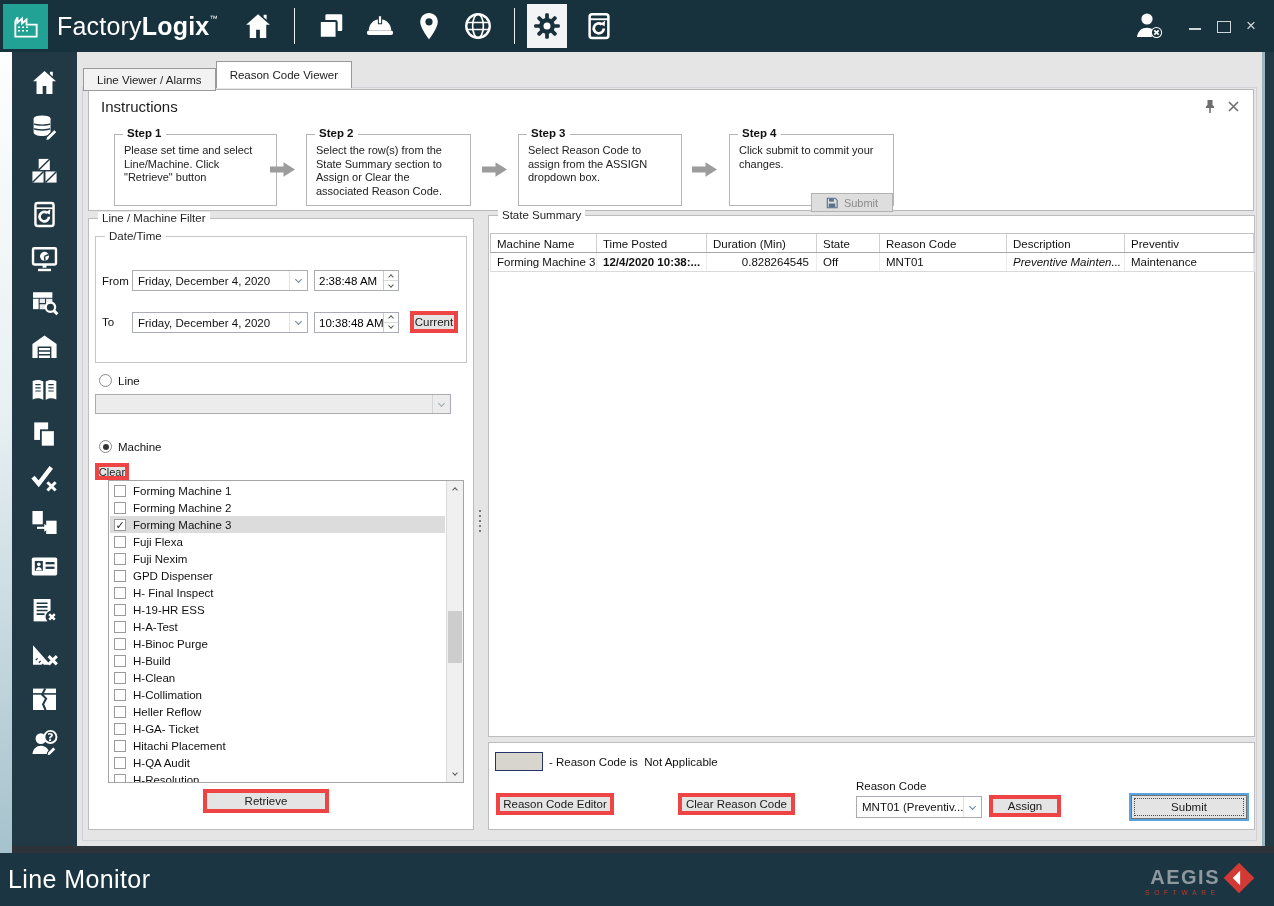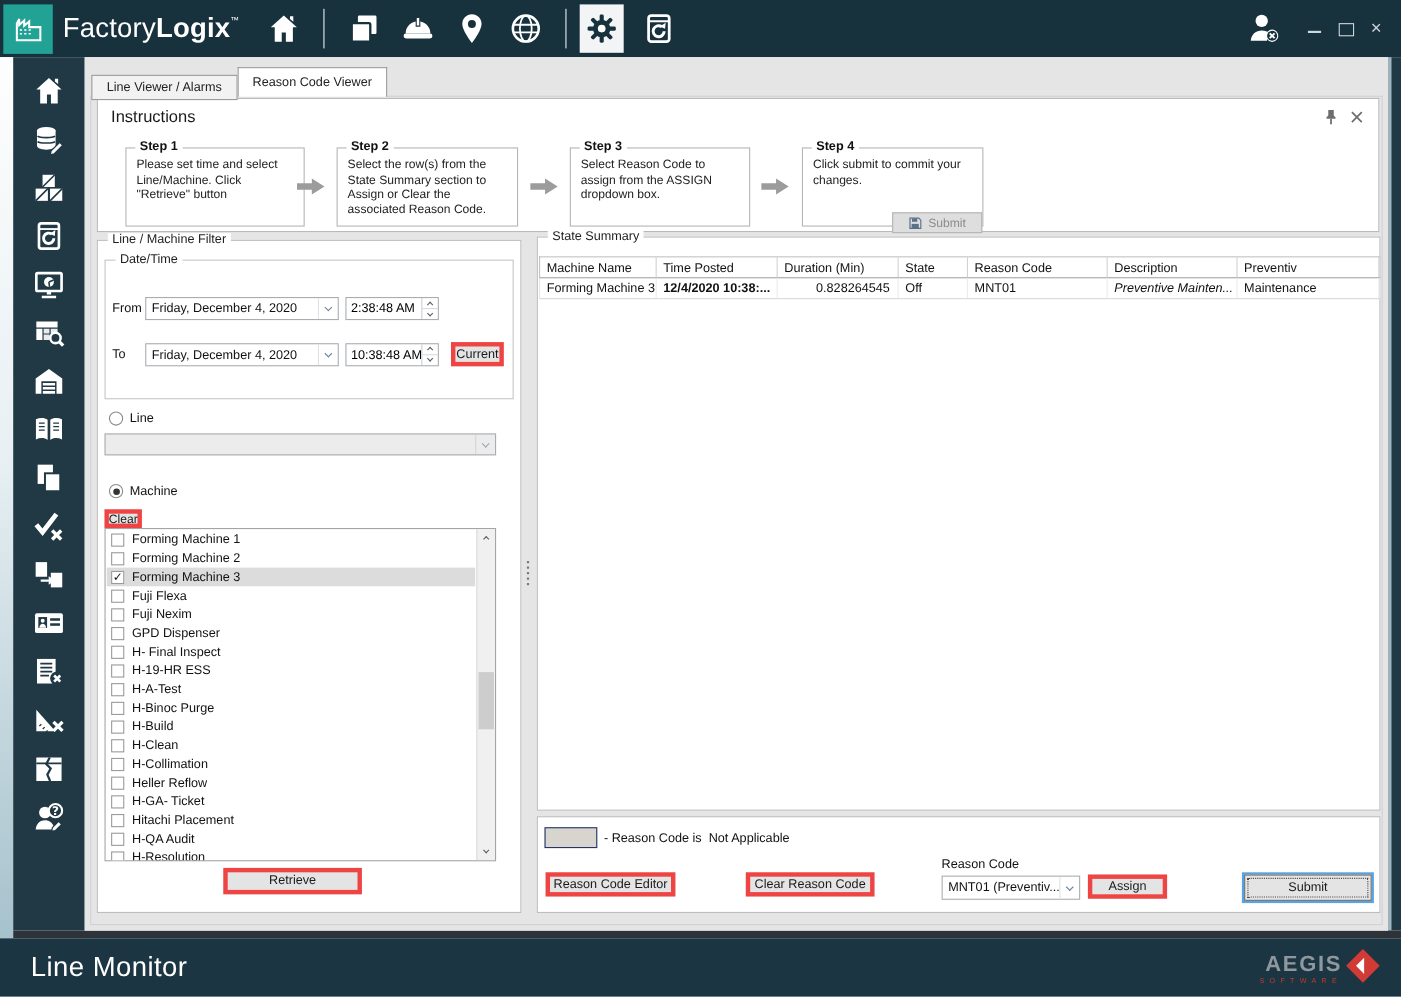--- a/index.html
+++ b/index.html
@@ -80,21 +80,21 @@
   .chev.down{transform:rotate(45deg);margin-bottom:2px}
   .chev.small{width:4px;height:4px;border-color:#5a5a5a}
   .btn{background:#e4e4e4;border:4px solid #ef4444;font-size:11.5px;color:#1a1a1a;display:flex;align-items:center;justify-content:center;cursor:default}
   .btn-current{margin-left:11px;width:48px;height:22px}
   .radio-row{position:absolute;left:10px;display:flex;align-items:center;gap:6px;font-size:11.5px;color:#111}
   .radio{width:13px;height:13px;border:1px solid #8a8a8a;border-radius:50%;background:#fff;position:relative}
   .radio.checked::after{content:"";position:absolute;left:2.5px;top:2.5px;width:6px;height:6px;border-radius:50%;background:#333}
   .combo.disabled{position:absolute;top:175px;left:6px;width:356px;height:20px;background:#ececec}
   .combo.disabled .combo-btn{border-left:1px solid #d4d4d4}
   .btn-clear{position:absolute;top:244px;left:6px;width:34px;height:17px;font-size:11px}
-  .machine-list{position:absolute;top:261px;left:6px;width:356px;height:303px;border:1px solid #a5a5a5;background:#fff;overflow:hidden}
+  .machine-list{position:absolute;top:261px;left:19px;width:356px;height:303px;border:1px solid #a5a5a5;background:#fff;overflow:hidden}
   .ml-rows{position:absolute;top:1px;left:1px;right:18px}
   .ml-row{height:17px;display:flex;align-items:center;gap:7px;padding-left:4px;font-size:11.5px;color:#111}
   .ml-row.selected{background:#dcdcdc}
   .cb{width:12px;height:12px;border:1px solid #9a9a9a;background:#fff;flex:none;font-size:11px;line-height:10px;text-align:center;color:#1a1a1a}
   .ml-scroll{position:absolute;top:0;right:0;width:17px;height:100%;background:#f0f0f0;border-left:1px solid #dcdcdc}
   .scroll-arrow{position:absolute;left:0;width:100%;height:16px;display:flex;align-items:center;justify-content:center}
   .scroll-arrow.top{top:0}.scroll-arrow.bottom{bottom:0}
   .scroll-thumb{position:absolute;left:1px;right:1px;top:130px;height:52px;background:#cdcdcd}
   .btn-retrieve{position:absolute;top:570px;left:114px;width:126px;height:24px}
 
@@ -118,21 +118,21 @@
   .btn-editor{position:absolute;top:50px;left:7px;width:118px;height:22px}
   .btn-clear-rc{position:absolute;top:50px;left:189px;width:117px;height:22px}
   .rc-label{position:absolute;top:37px;left:367px;font-size:11.5px;color:#111}
   .rc-combo{position:absolute;top:53px;left:367px;width:126px;height:22px}
   .btn-assign{position:absolute;top:52px;left:500px;width:72px;height:22px}
   .btn-submit{position:absolute;top:52px;left:642px;width:116px;height:24px;border:1px solid #707070;box-shadow:0 0 0 2px #58a3e0}
   .focus-rect{position:absolute;inset:2px;border:1px dotted #4d4d4d;pointer-events:none}
 
   
   .footer{position:absolute;top:853px;left:0;width:1274px;height:53px;background:#1b3642;display:flex;align-items:center}
-  .footer-title{margin-left:28px;font-size:25px;font-weight:300;color:#fff;letter-spacing:.4px}
+  .footer-title{margin-left:8px;font-size:25px;font-weight:300;color:#fff;letter-spacing:.4px}
   .aegis{position:absolute;right:18px;top:8px;display:flex;align-items:flex-start}
   .aegis-txt{display:flex;flex-direction:column;align-items:flex-end;margin-top:6px}
   .aegis-name{color:#8e989e;font-size:20px;font-weight:bold;letter-spacing:1.5px;line-height:20px}
   .aegis-sub{color:#c0392b;font-size:6.5px;letter-spacing:4.8px;margin-top:2px}
   .aegis-mark{width:34px;height:34px;margin-left:2px}
 </style>
 </head>
 <body>
 
 <div class="titlebar">

